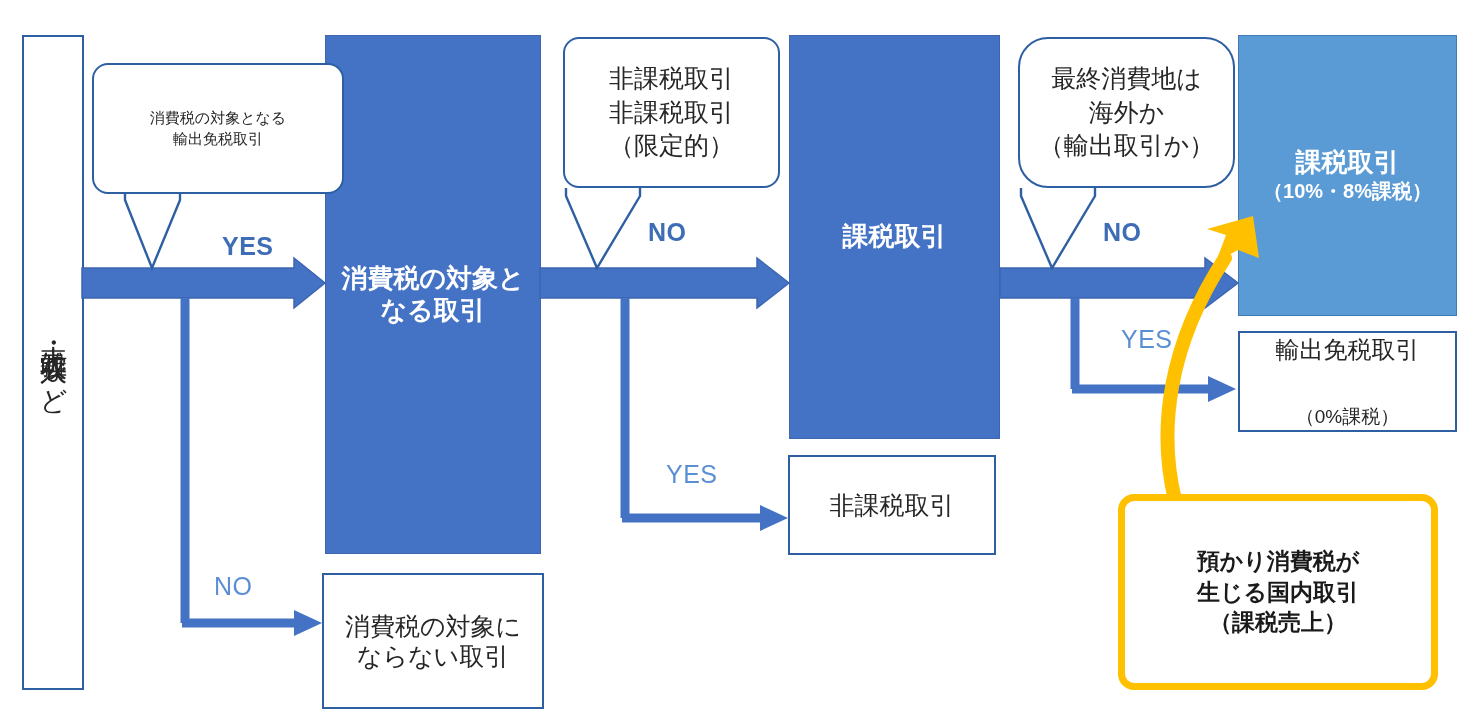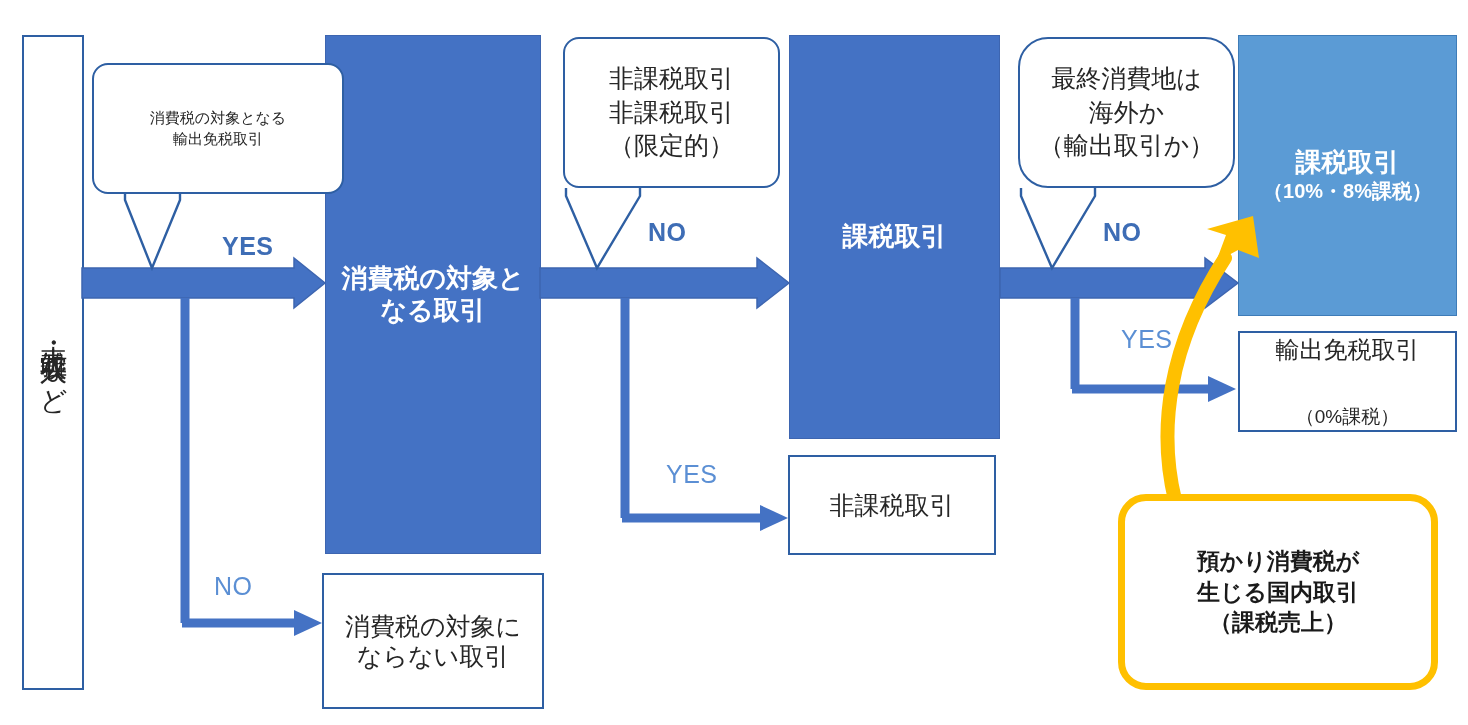--- a/index.html
+++ b/index.html
@@ -74,21 +74,21 @@
     color:#5B8FD4;font-weight:normal;font-size:25px;letter-spacing:.5px;
   }
 
   .svg-layer{position:absolute;left:0;top:0;width:1468px;height:725px;overflow:visible;}
   .svg-arrows{z-index:4;}
   .svg-tails{z-index:7;}
   .svg-yellow{z-index:9;}
 
   .yellow-note{
     border:7px solid #FFC000;
-    border-radius:28px;
+    border-radius:16px;
     background:#ffffff;
     display:flex;align-items:center;justify-content:center;
     text-align:center;
     color:#1a1a1a;
     font-weight:bold;
     font-size:23px;
     line-height:1.34;
     z-index:10;
   }
 </style>

